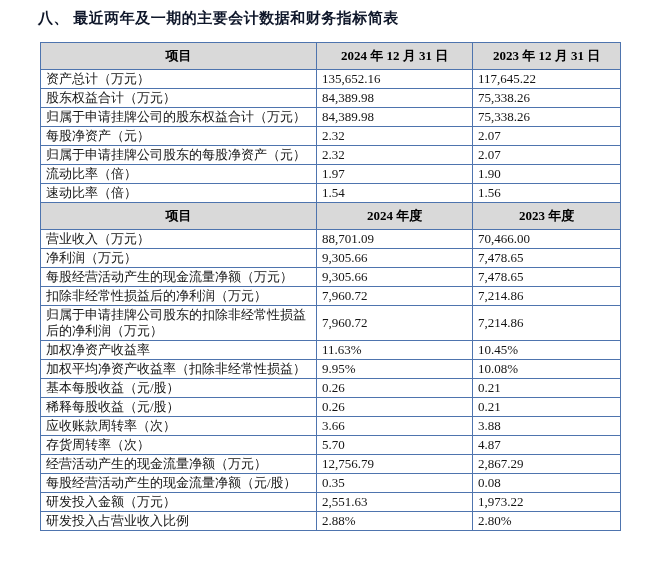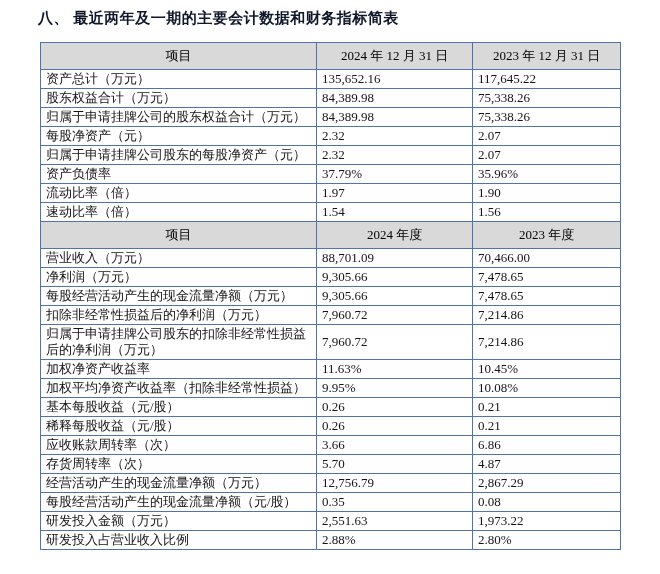--- a/index.html
+++ b/index.html
@@ -18,21 +18,21 @@
     border-collapse:collapse;table-layout:fixed;
   }
   table.fin th,table.fin td{
     border:1px solid #4e74ae;
     font-size:13px;
     overflow:hidden;
   }
   table.fin th{
     background:#d9d9d9;
     text-align:center;
-    font-weight:normal;
+    font-weight:bold;
     padding:4px 2px;
     color:#000;
   }
   table.fin td{
     padding:1px 4px 1px 5px;
     line-height:16px;
     vertical-align:middle;
   }
   table.fin td.c-val{
     text-align:left;
@@ -74,25 +74,20 @@
       </tr>
       <tr>
         <td class="c-item">每股净资产（元）</td>
         <td class="c-val">2.32</td>
         <td class="c-val">2.07</td>
       </tr>
       <tr>
         <td class="c-item">归属于申请挂牌公司股东的每股净资产（元）</td>
         <td class="c-val">2.32</td>
         <td class="c-val">2.07</td>
-      </tr>
-      <tr>
-        <td class="c-item">资产负债率</td>
-        <td class="c-val">37.79%</td>
-        <td class="c-val">35.96%</td>
       </tr>
       <tr>
         <td class="c-item">流动比率（倍）</td>
         <td class="c-val">1.97</td>
         <td class="c-val">1.90</td>
       </tr>
       <tr>
         <td class="c-item">速动比率（倍）</td>
         <td class="c-val">1.54</td>
         <td class="c-val">1.56</td>
@@ -143,21 +138,21 @@
         <td class="c-val">0.21</td>
       </tr>
       <tr>
         <td class="c-item">稀释每股收益（元/股）</td>
         <td class="c-val">0.26</td>
         <td class="c-val">0.21</td>
       </tr>
       <tr>
         <td class="c-item">应收账款周转率（次）</td>
         <td class="c-val">3.66</td>
-        <td class="c-val">6.86</td>
+        <td class="c-val">3.88</td>
       </tr>
       <tr>
         <td class="c-item">存货周转率（次）</td>
         <td class="c-val">5.70</td>
         <td class="c-val">4.87</td>
       </tr>
       <tr>
         <td class="c-item">经营活动产生的现金流量净额（万元）</td>
         <td class="c-val">12,756.79</td>
         <td class="c-val">2,867.29</td>

